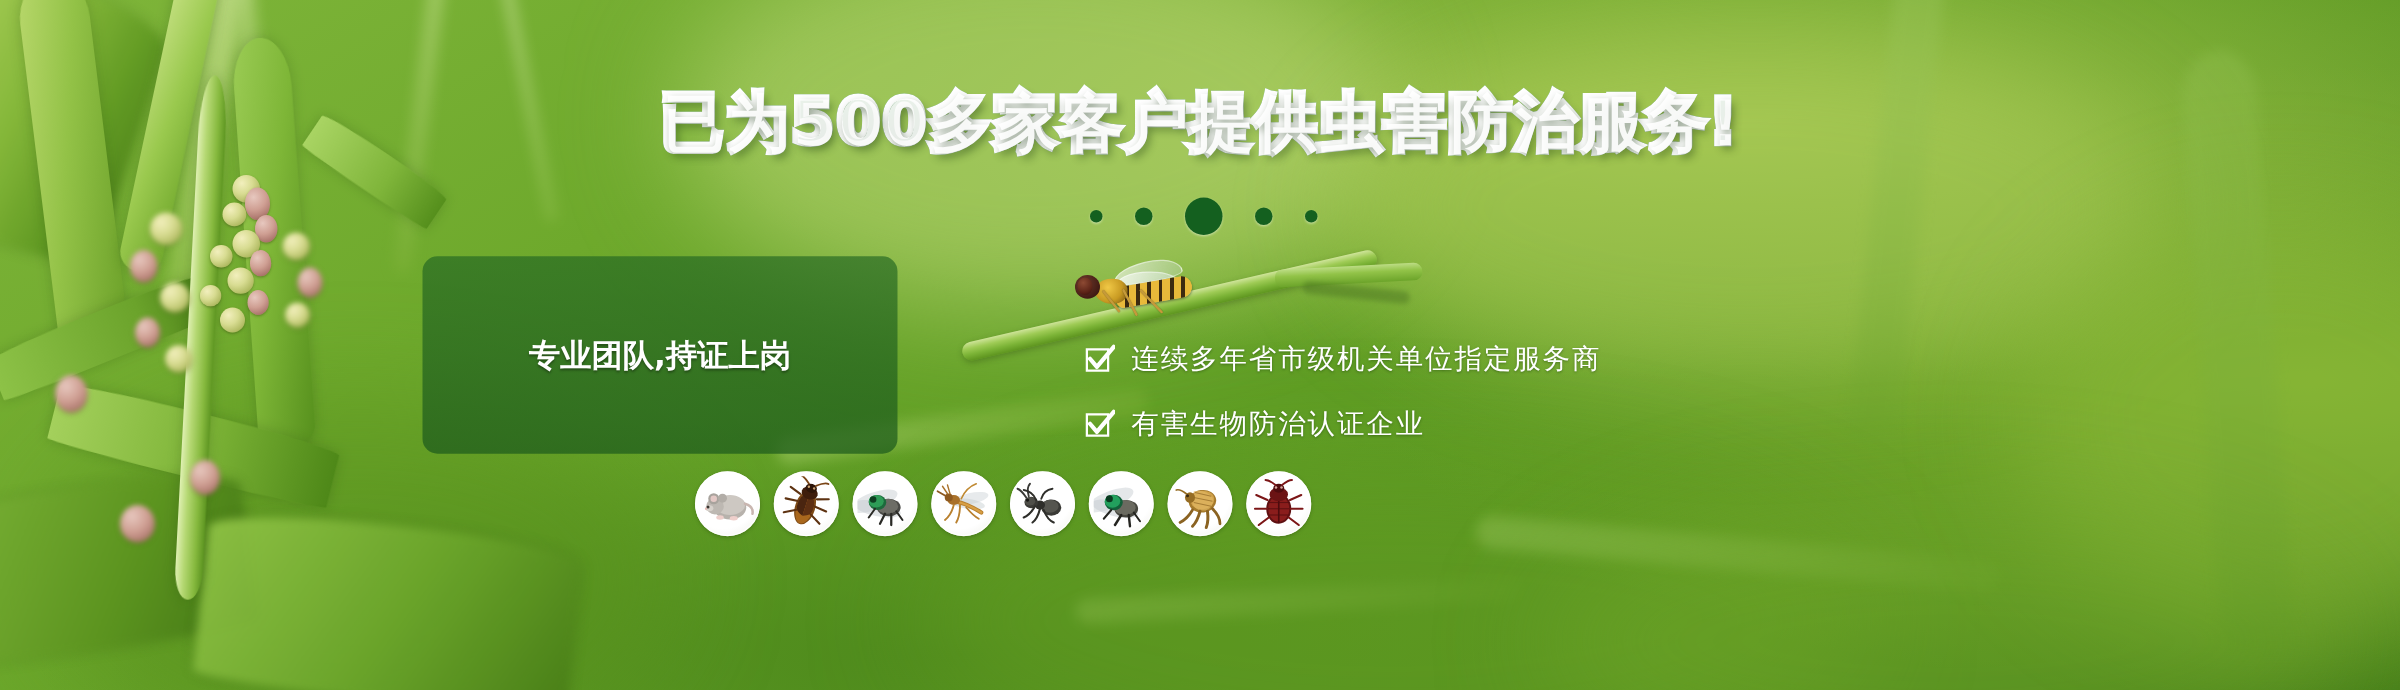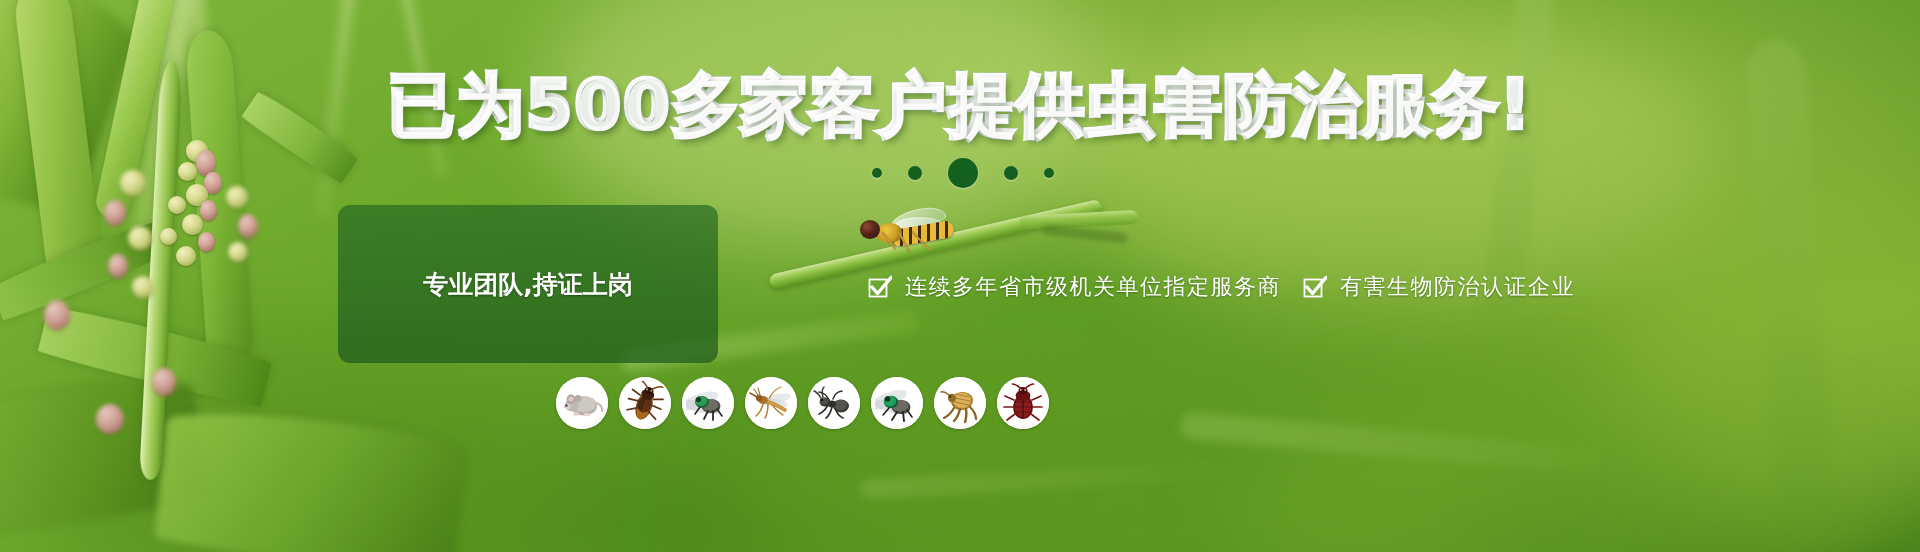--- a/index.html
+++ b/index.html
@@ -64,21 +64,21 @@
     background:radial-gradient(circle at 34% 30%, #e7c8bf 0%, #cf9f93 45%, #a9736a 80%, #80544e 100%);
   }
   .bud.blur { filter:blur(2.2px); }
 
   
   .headline {
     position:absolute;
     left:0; right:0; top:72px;
     text-align:center;
     font-family:"DejaVu Sans","Liberation Sans",sans-serif;
-    font-size:67px;
+    font-size:50px;
     font-weight:bold;
     letter-spacing:2px;
     line-height:1;
     white-space:nowrap;
     color:#1c6b2a;
     -webkit-text-stroke:5px #ffffff;
     paint-order:stroke fill;
     text-shadow:
       2px 2px 0 rgba(255,255,255,.9),
       4px 5px 7px rgba(20,50,10,.45);
@@ -188,21 +188,21 @@
   .hf-leg {
     position:absolute;
     background:#c59a3a; height:2px; border-radius:2px;
     box-shadow:0 0 1px rgba(0,0,0,.4);
   }
   .hf-leg.lg1 { left:26px; top:33px; width:22px; transform:rotate(52deg); }
   .hf-leg.lg2 { left:40px; top:34px; width:24px; transform:rotate(62deg); }
   .hf-leg.lg3 { left:56px; top:33px; width:26px; transform:rotate(46deg); }
 
   
-  .bullets { position:absolute; left:868px; top:272px; display:flex; flex-direction:row; gap:22px; }
+  .bullets { position:absolute; left:868px; top:272px; display:flex; flex-direction:column; gap:22px; }
   .bullet { display:flex; align-items:center; gap:13px; }
   .checkbox-icon { width:24px; height:24px; flex:0 0 auto; }
   .bullet-text {
     color:#ffffff;
     font-size:22px;
     letter-spacing:1.5px;
     white-space:nowrap;
     font-family:"DejaVu Sans","Liberation Sans",sans-serif;
     text-shadow:0 1px 2px rgba(20,50,10,.45);
   }

